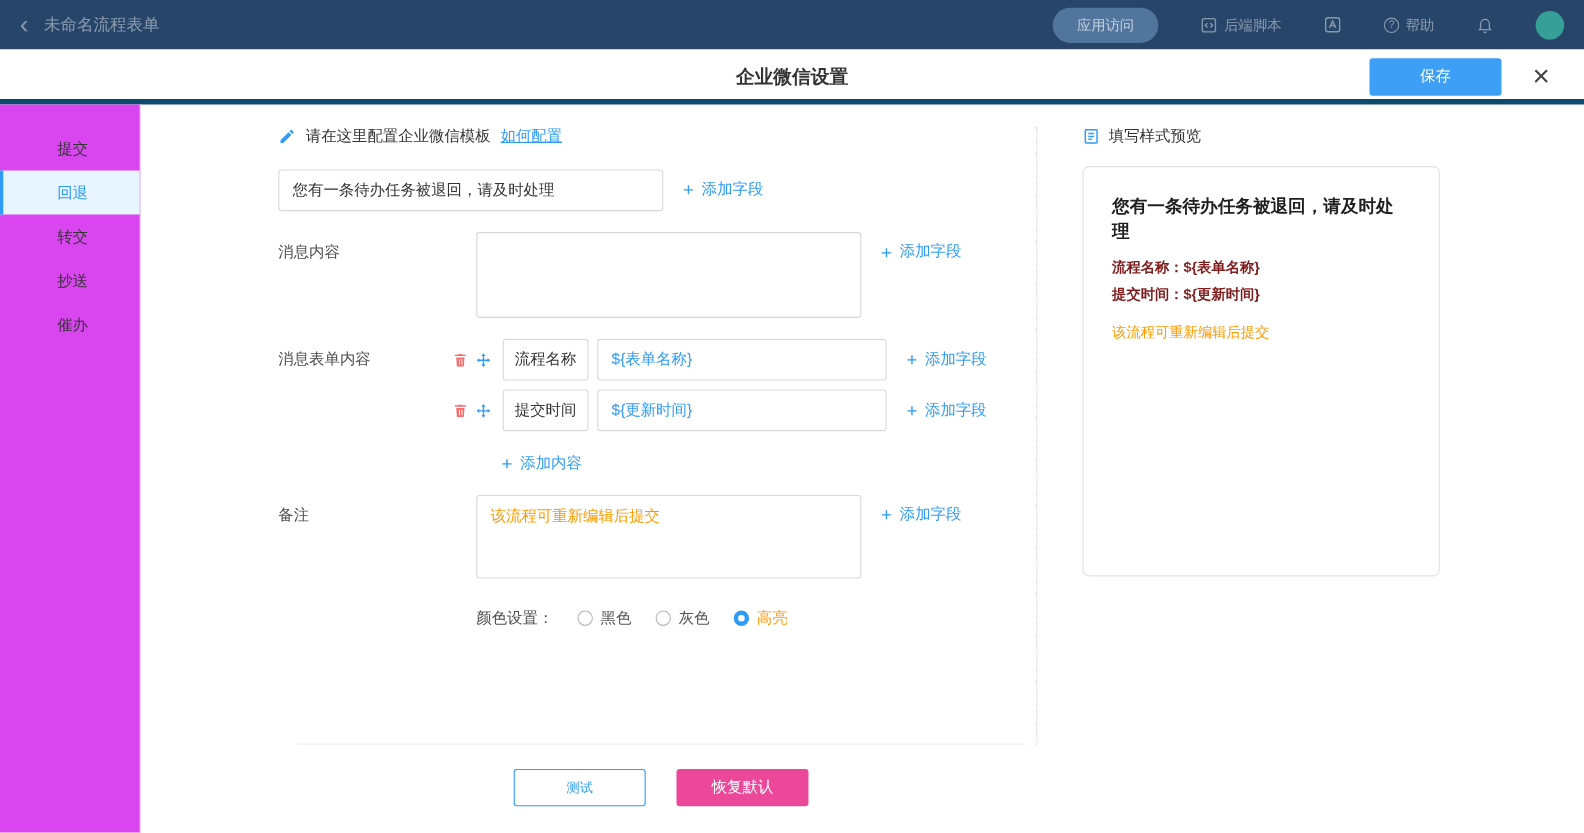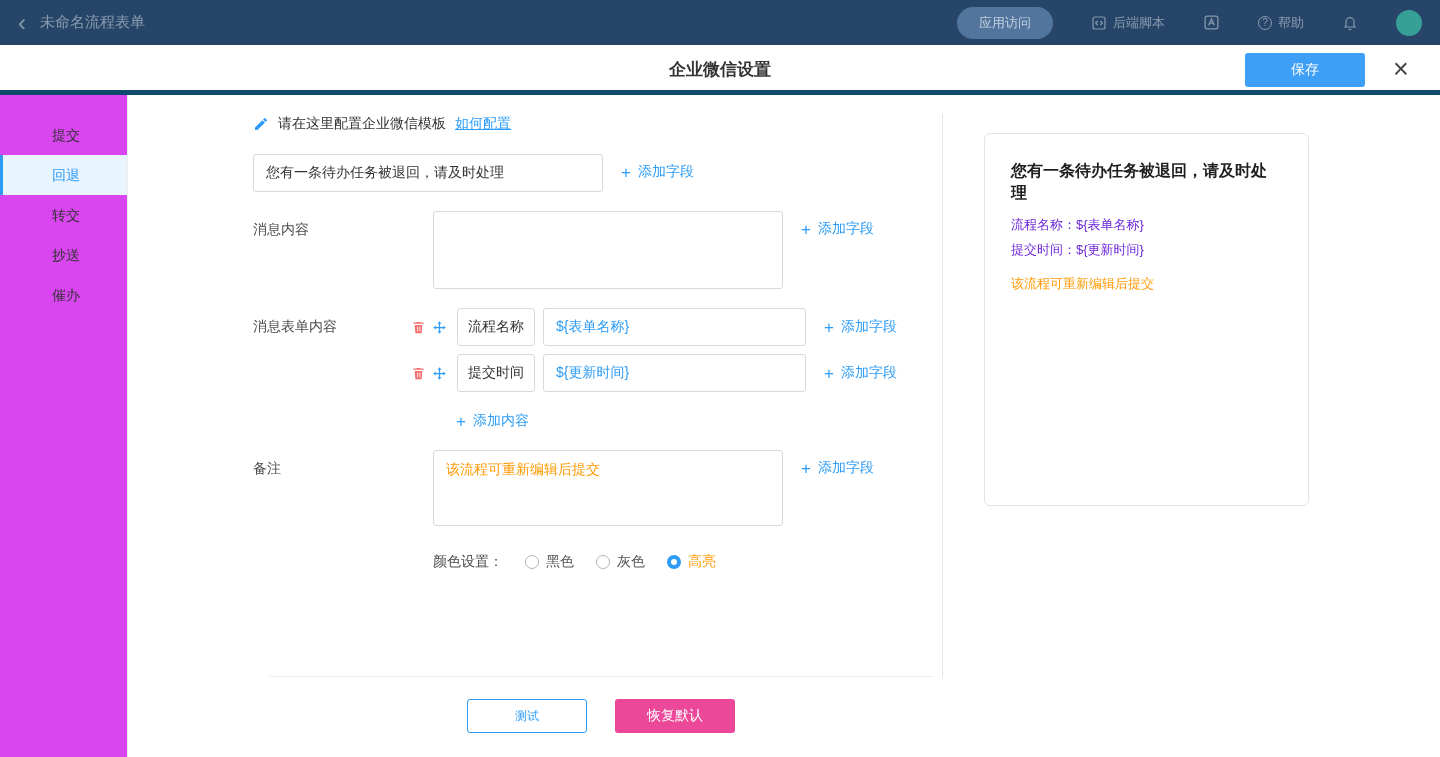--- a/index.html
+++ b/index.html
@@ -129,21 +129,21 @@
 
   
   .v-divider { position:absolute; left:942px; top:20px; height:562px; border-left:1px dotted #cfcfcf; }
   .preview { position:absolute; left:984px; top:20px; width:325px; }
   .preview-header { display:flex; align-items:center; gap:8px; font-size:14px; color:#333; }
   .preview-card {
     margin-top:18px; height:373px; border:1px solid #e2e2e2; border-radius:6px;
     padding:26px 26px; background:#fff;
   }
   .card-title { font-size:16px; font-weight:700; color:#1f1f1f; line-height:1.4; }
-  .card-line { margin-top:11px; font-size:13px; color:#6d28d9; }
+  .card-line { margin-top:11px; font-size:13px; color:#7f1d1d;font-weight:bold; }
   .card-line + .card-line { margin-top:7px; }
   .card-highlight { margin-top:16px; font-size:13px; color:#ff9900; }
 </style>
 </head>
 <body>
 
 <header class="topbar">
   <div class="topbar-left">
     <span class="back-icon">‹</span>
     <span class="topbar-title">未命名流程表单</span>
@@ -288,20 +288,27 @@
         <div class="footer-buttons">
           <button class="btn-test">测试</button>
           <button class="btn-restore">恢复默认</button>
         </div>
       </div>
     </section>
 
     <div class="v-divider"></div>
 
     <aside class="preview">
+      <div class="preview-header">
+        <svg width="16" height="16" viewBox="0 0 24 24" fill="none" stroke="#2e9cf6" stroke-width="2">
+            <rect x="4" y="3" width="16" height="18" rx="1"></rect>
+            <path d="M8 8h8M8 12h8M8 16h5"></path>
+          </svg>
+        <span>填写样式预览</span>
+      </div>
       <div class="preview-card">
         <div class="card-title">您有一条待办任务被退回，请及时处理</div>
         <div class="card-line">流程名称：${表单名称}</div>
         <div class="card-line">提交时间：${更新时间}</div>
         <div class="card-highlight">该流程可重新编辑后提交</div>
       </div>
     </aside>
 
   </div>
 </div>

